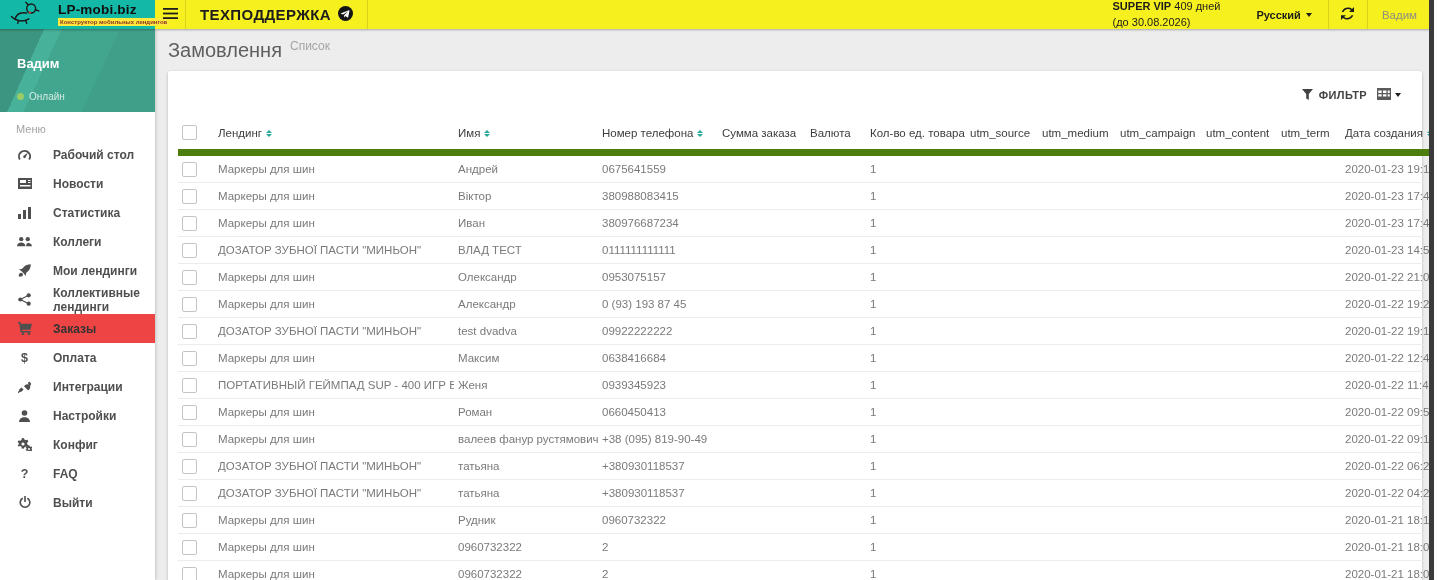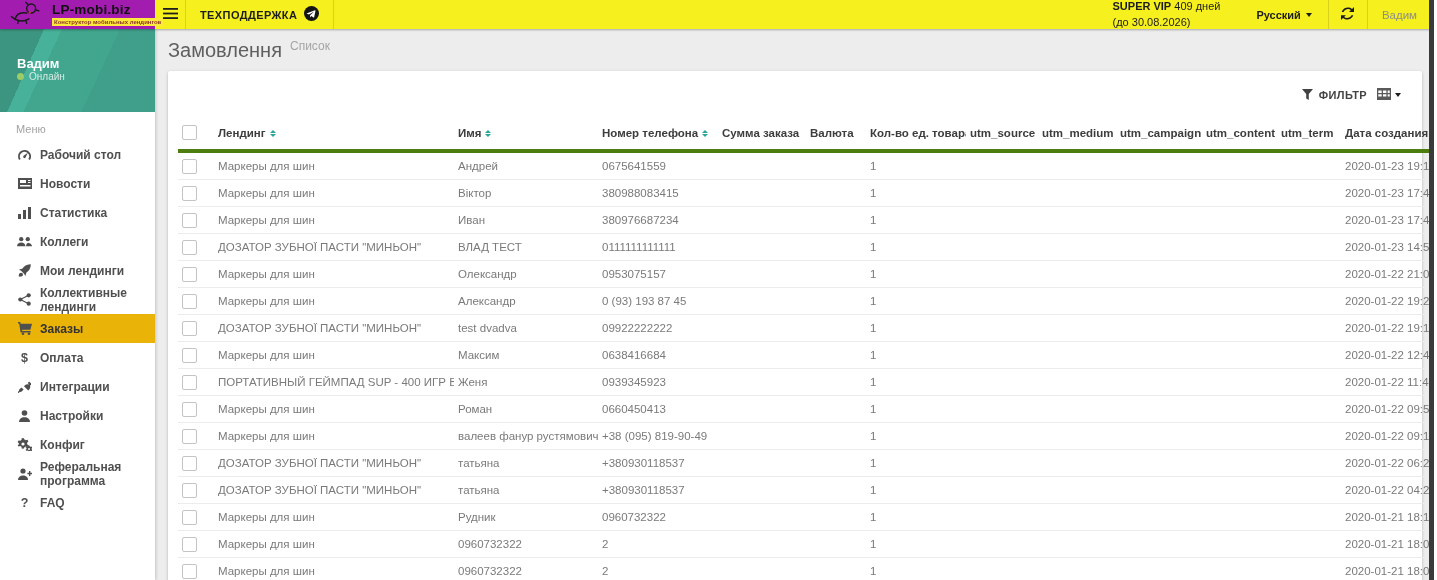--- a/index.html
+++ b/index.html
@@ -2,32 +2,32 @@
 <html><head>
 <meta charset="utf-8">
 <style>
   html,body{margin:0;padding:0}
   body{width:1437px;height:580px;overflow:hidden;position:relative;
        font-family:"Liberation Sans",sans-serif;background:#ededed}
 
   
   .topbar{position:absolute;top:0;left:0;width:100%;height:29px;background:#f6f01f;
           display:flex;align-items:stretch;z-index:30;box-shadow:0 1px 2px rgba(0,0,0,.3)}
-  .logo-box{width:155px;flex:0 0 155px;background:#a21caf;display:flex;align-items:center;
-            gap:11px;padding-left:7px;box-sizing:border-box;cursor:pointer}
+  .logo-box{width:155px;flex:0 0 155px;background:#14b8a6;display:flex;align-items:center;
+            gap:17px;padding-left:7px;box-sizing:border-box;cursor:pointer}
   .logo-text{line-height:1;display:flex;flex-direction:column}
   .logo-title{font-size:13.5px;font-weight:bold;color:#101010;letter-spacing:.2px}
   .logo-sub{font-size:6px;font-weight:bold;color:#8d3425;background:#ffe93d;
             padding:1px 2px;margin-top:1px;align-self:flex-start;white-space:nowrap}
   .hamburger{width:30px;background:none;border:none;cursor:pointer;
              display:flex;align-items:center;justify-content:center;padding:0}
   .support-btn{display:flex;align-items:center;gap:7px;padding:0 14px;cursor:pointer;
                background:none;border:none;border-left:1px solid rgba(0,0,0,.12);
                border-right:1px solid rgba(0,0,0,.12);font-family:inherit;
-               font-size:11px;font-weight:bold;color:#1d1d1d;letter-spacing:.4px}
+               font-size:15px;font-weight:bold;color:#1d1d1d;letter-spacing:.4px}
   .tb-spacer{flex:1}
   .vip{display:flex;flex-direction:column;justify-content:space-between;font-size:11px;
        color:#1d1d1d;line-height:13px;padding-right:20px;white-space:nowrap}
   .vip b{font-weight:bold}
   .lang-btn{display:flex;align-items:center;gap:5px;font-size:11px;font-weight:bold;
             color:#1d1d1d;background:none;border:none;font-family:inherit;
             padding:0 16px;cursor:pointer}
   .caret{width:0;height:0;border-left:3.5px solid transparent;
          border-right:3.5px solid transparent;border-top:4px solid #1d1d1d}
   .refresh-btn{width:40px;background:none;cursor:pointer;display:flex;align-items:center;
@@ -39,48 +39,48 @@
   
   .sidebar{position:absolute;top:29px;left:0;width:155px;bottom:0;background:#fff;
            box-shadow:1px 0 3px rgba(0,0,0,.18);z-index:20}
   .user-panel{height:83px;box-sizing:border-box;padding:15px 17px 0;
       background-color:#47b199;
       background-image:
         linear-gradient(115deg,transparent 62%,rgba(0,0,0,.10) 62%),
         linear-gradient(294deg,transparent 77%,rgba(0,0,0,.16) 77%),
         linear-gradient(115deg,transparent 32%,rgba(0,0,0,.07) 32%,rgba(0,0,0,.07) 62%,transparent 62%)}
   .user-name{color:#fff;font-size:13px;font-weight:bold;margin-top:12px}
-  .user-status{display:flex;align-items:center;gap:5px;margin-top:0;
+  .user-status{display:flex;align-items:center;gap:5px;margin-top:20px;
                color:rgba(255,255,255,.78);font-size:10px}
   .status-dot{width:7px;height:7px;border-radius:50%;background:#9ccc65}
   .menu-title{font-size:11px;color:#a2a2a2;padding:11px 16px 5px}
-  .menu-item{display:flex;align-items:center;gap:7px;height:29px;padding:0 16px;
+  .menu-item{display:flex;align-items:center;gap:20px;height:29px;padding:0 16px;
              font-size:12px;font-weight:bold;color:#4f4f4f;cursor:pointer}
-  .menu-item.active{background:#eab308;color:#333}
+  .menu-item.active{background:#ef4444;color:#333}
   .mi-icon{width:17px;flex:0 0 17px;display:flex;justify-content:center;align-items:center}
   .mi-icon svg{fill:#4f4f4f}
   .txt-ic{font-size:12.5px;font-weight:bold;color:#4f4f4f}
 
   
   .main{position:absolute;left:155px;top:29px;right:0;bottom:0;background:#ededed;overflow:hidden}
   .page-header{padding:10px 24px 9px 13px;display:flex;align-items:flex-start;gap:8px}
   .page-title{font-size:20px;color:#5f5f5f}
   .page-subtitle{font-size:12px;color:#a5a5a5}
   .card{margin:0 15px 0 13px;background:#fff;border-radius:2px;min-height:560px;
         box-shadow:0 1px 3px rgba(0,0,0,.25);padding:0 10px;box-sizing:border-box}
   .card-toolbar{height:48px;display:flex;align-items:center;justify-content:flex-end;padding:0 7px}
   .filter-btn{display:flex;align-items:center;gap:6px;background:none;border:none;
               font-family:inherit;font-size:11px;font-weight:bold;color:#434343;
               letter-spacing:.4px;cursor:pointer}
   .cols-btn{display:flex;align-items:center;gap:4px;background:none;border:none;
             cursor:pointer;padding:0 4px}
 
   table{width:100%;border-collapse:collapse;table-layout:fixed}
-  th{font-size:11.5px;font-weight:bold;color:#3d3d3d;text-align:left;
-     padding:6px 4px 9px;border-bottom:4px solid #4d7c0f;white-space:nowrap;overflow:hidden}
+  th{font-size:11.5px;font-weight:normal;color:#3d3d3d;text-align:left;
+     padding:6px 4px 9px;border-bottom:7px solid #4d7c0f;white-space:nowrap;overflow:hidden}
   td{font-size:11.5px;color:#7a7a7a;padding:0 4px;height:26px;
      border-bottom:1px solid #ececec;white-space:nowrap;overflow:hidden}
   .col-cb{width:28px}.col-landing{width:232px}.col-name{width:136px}.col-phone{width:112px}
   .col-sum{width:80px}.col-currency{width:52px}.col-qty{width:92px}
   .col-utm_source{width:64px}.col-utm_medium{width:70px}.col-utm_campaign{width:78px}
   .col-utm_content{width:67px}.col-utm_term{width:56px}.col-created{width:106px}
   .checkbox{display:inline-block;width:13px;height:13px;border:1px solid #c4c4c4;
             border-radius:2px;background:#fff;cursor:pointer;vertical-align:middle}
   .sort{display:inline-flex;flex-direction:column;gap:1.5px;margin-left:4px;vertical-align:middle}
   .sort i{display:block;width:0;height:0;border-left:3.2px solid transparent;border-right:3.2px solid transparent}
@@ -269,33 +269,32 @@
             <path d="M6.5 0l.9 1.6c.5.1.9.3 1.3.6l1.8-.4.9 1.6-1.3 1.3c.1.5.1.9 0 1.4l1.3 1.3-.9 1.6-1.8-.4c-.4.3-.8.5-1.3.6l-.9 1.6-1.8-.2-.2-1.8c-.4-.2-.8-.4-1.1-.7l-1.9.4-.9-1.6L1.9 6.6a4.3 4.3 0 0 1 0-1.3L.6 4l.9-1.6 1.9.4c.3-.3.7-.5 1.1-.7L4.7.2z"></path>
             <circle cx="6" cy="6" r="1.6" fill="#fff"></circle>
             <path d="M12.3 7.5l.6 1c.3 0 .6.2.8.4l1.1-.3.6 1-.8.8v.9l.8.8-.6 1-1.1-.3c-.2.2-.5.3-.8.4l-.6 1-1.1-.1-.1-1.2-.7-.4-1.2.3-.6-1 .9-.8v-.9l-.9-.8.6-1 1.2.3.7-.4.1-1.2z"></path>
             <circle cx="12" cy="11" r="1" fill="#fff"></circle>
           </svg>
         </span>
     <span class="mi-label">Конфиг</span>
   </div>
       <div class="menu-item">
     <span class="mi-icon">
-          <svg width="14" height="12" viewBox="0 0 14 12">
-            <circle cx="5" cy="3" r="2.6"></circle>
-            <path d="M0 12c0-2.8 2.2-4.4 5-4.4s5 1.6 5 4.4z"></path>
-            <path d="M11 3h1.4v1.8H14v1.4h-1.6V8H11V6.2H9.4V4.8H11z"></path>
-          </svg>
-        </span>
-    <span class="mi-label">Реферальная программа</span>
-  </div>
-      <div class="menu-item">
-    <span class="mi-icon">
           <span class="txt-ic">?</span>
         </span>
     <span class="mi-label">FAQ</span>
+  </div>
+      <div class="menu-item">
+    <span class="mi-icon">
+          <svg width="12" height="13" viewBox="0 0 12 13">
+            <rect x="5.2" width="1.6" height="6"></rect>
+            <path d="M8.7 1.6a5.6 5.6 0 1 1-5.4 0l.8 1.4a4 4 0 1 0 3.9 0z"></path>
+          </svg>
+        </span>
+    <span class="mi-label">Выйти</span>
   </div>
     </nav>
 </div>
 
 <div class="main">
   <div class="page-header">
     <span class="page-title">Замовлення</span>
     <span class="page-subtitle">Список</span>
   </div>
 

